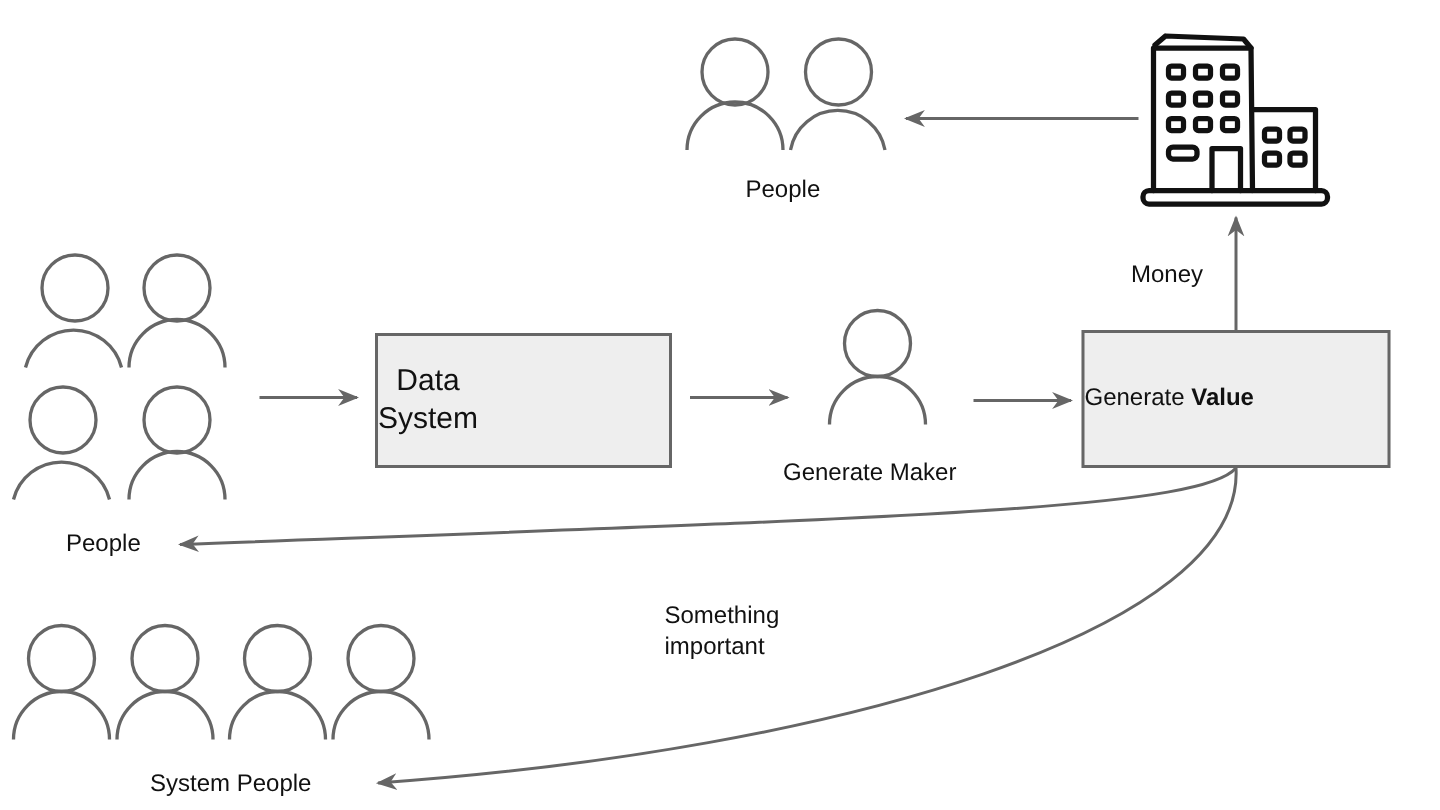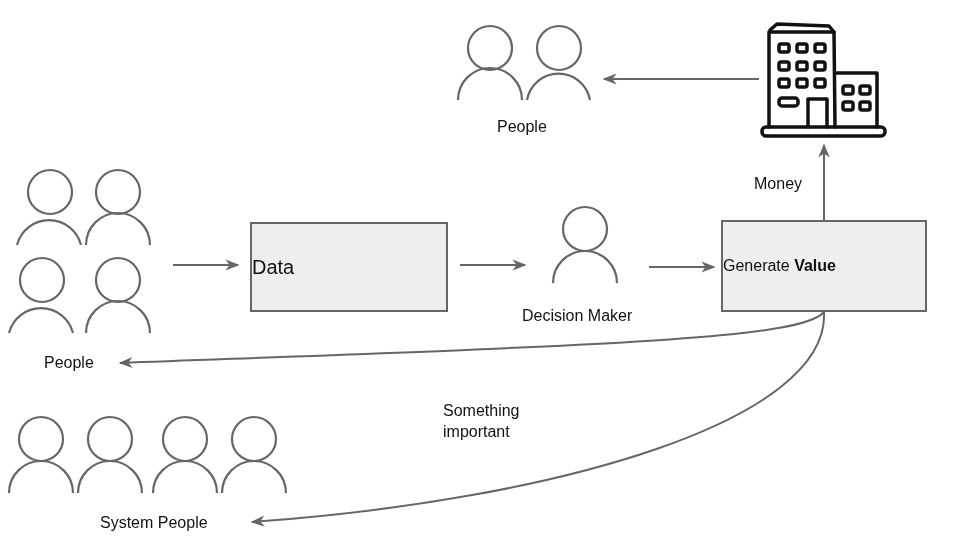--- a/index.html
+++ b/index.html
@@ -108,28 +108,29 @@
     <line x1="824" y1="220" x2="824" y2="145" marker-end="url(#arrowhead)"></line>
     <line x1="759" y1="79" x2="604" y2="79" marker-end="url(#arrowhead)"></line>
     <path d="M824,312 C800,340 600,345 120,363" marker-end="url(#arrowhead)"></path>
     <path d="M824,312 C830,420 560,500 252,522" marker-end="url(#arrowhead)"></path>
   </g>
 </svg>
 
 <div class="box box-dms">
   <div>
     <div>Data</div>
+    <div>System</div>
   </div>
 </div>
 
 <div class="box box-gv">
   <span><span>Generate </span><b>Value</b></span>
 </div>
 
 <div class="label" style="left:497px; top:116px;">People</div>
 <div class="label" style="left:754px; top:173px;">Money</div>
-<div class="label" style="left:522px; top:305px;">Decision Maker</div>
+<div class="label" style="left:522px; top:305px;">Generate Maker</div>
 <div class="label" style="left:44px; top:352px;">People</div>
 <div class="label" style="left:443px; top:400px; text-align:left;">
   <div>Something</div>
   <div>important</div>
 </div>
 <div class="label" style="left:100px; top:512px;">System People</div>
 
 </body></html>

